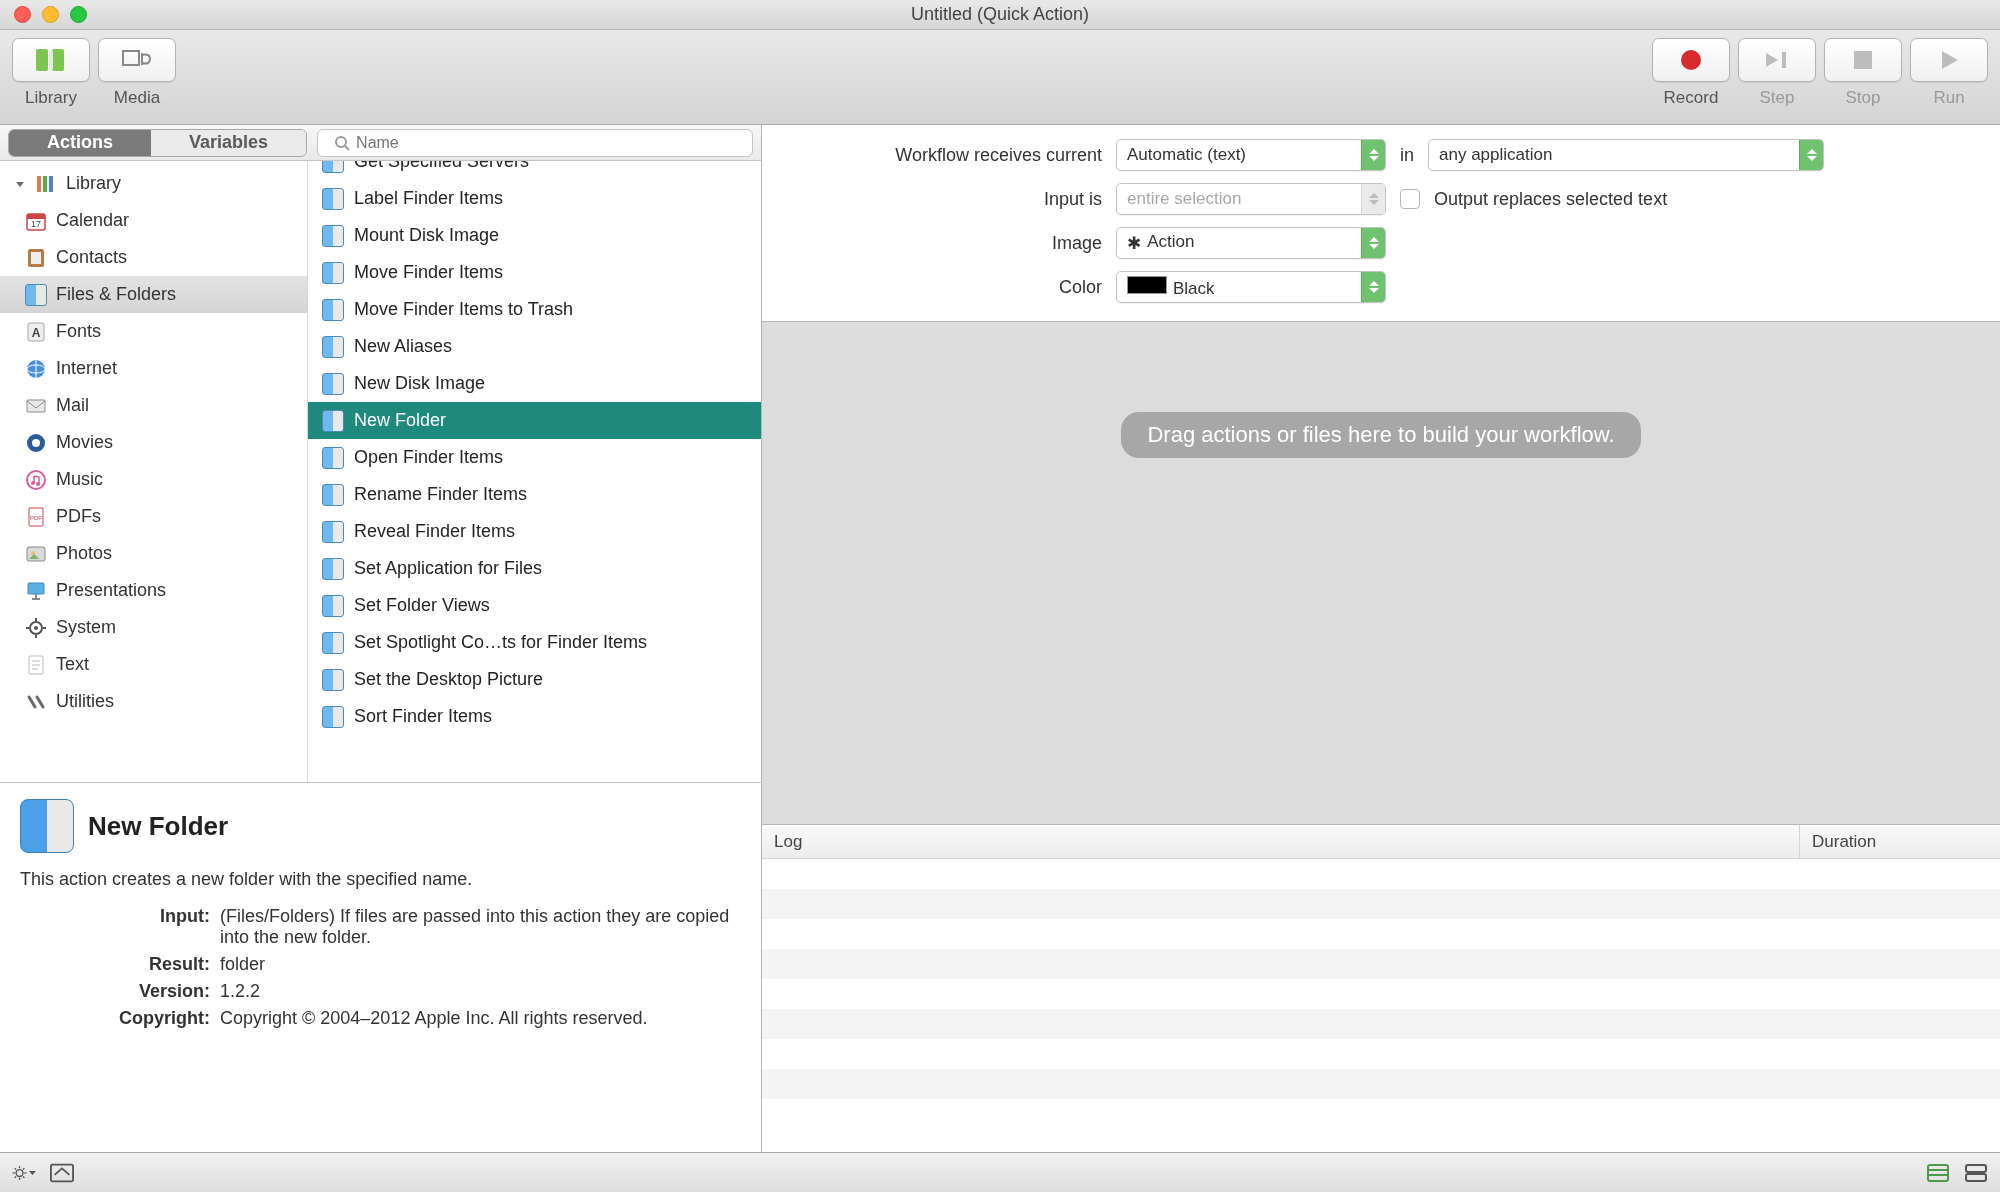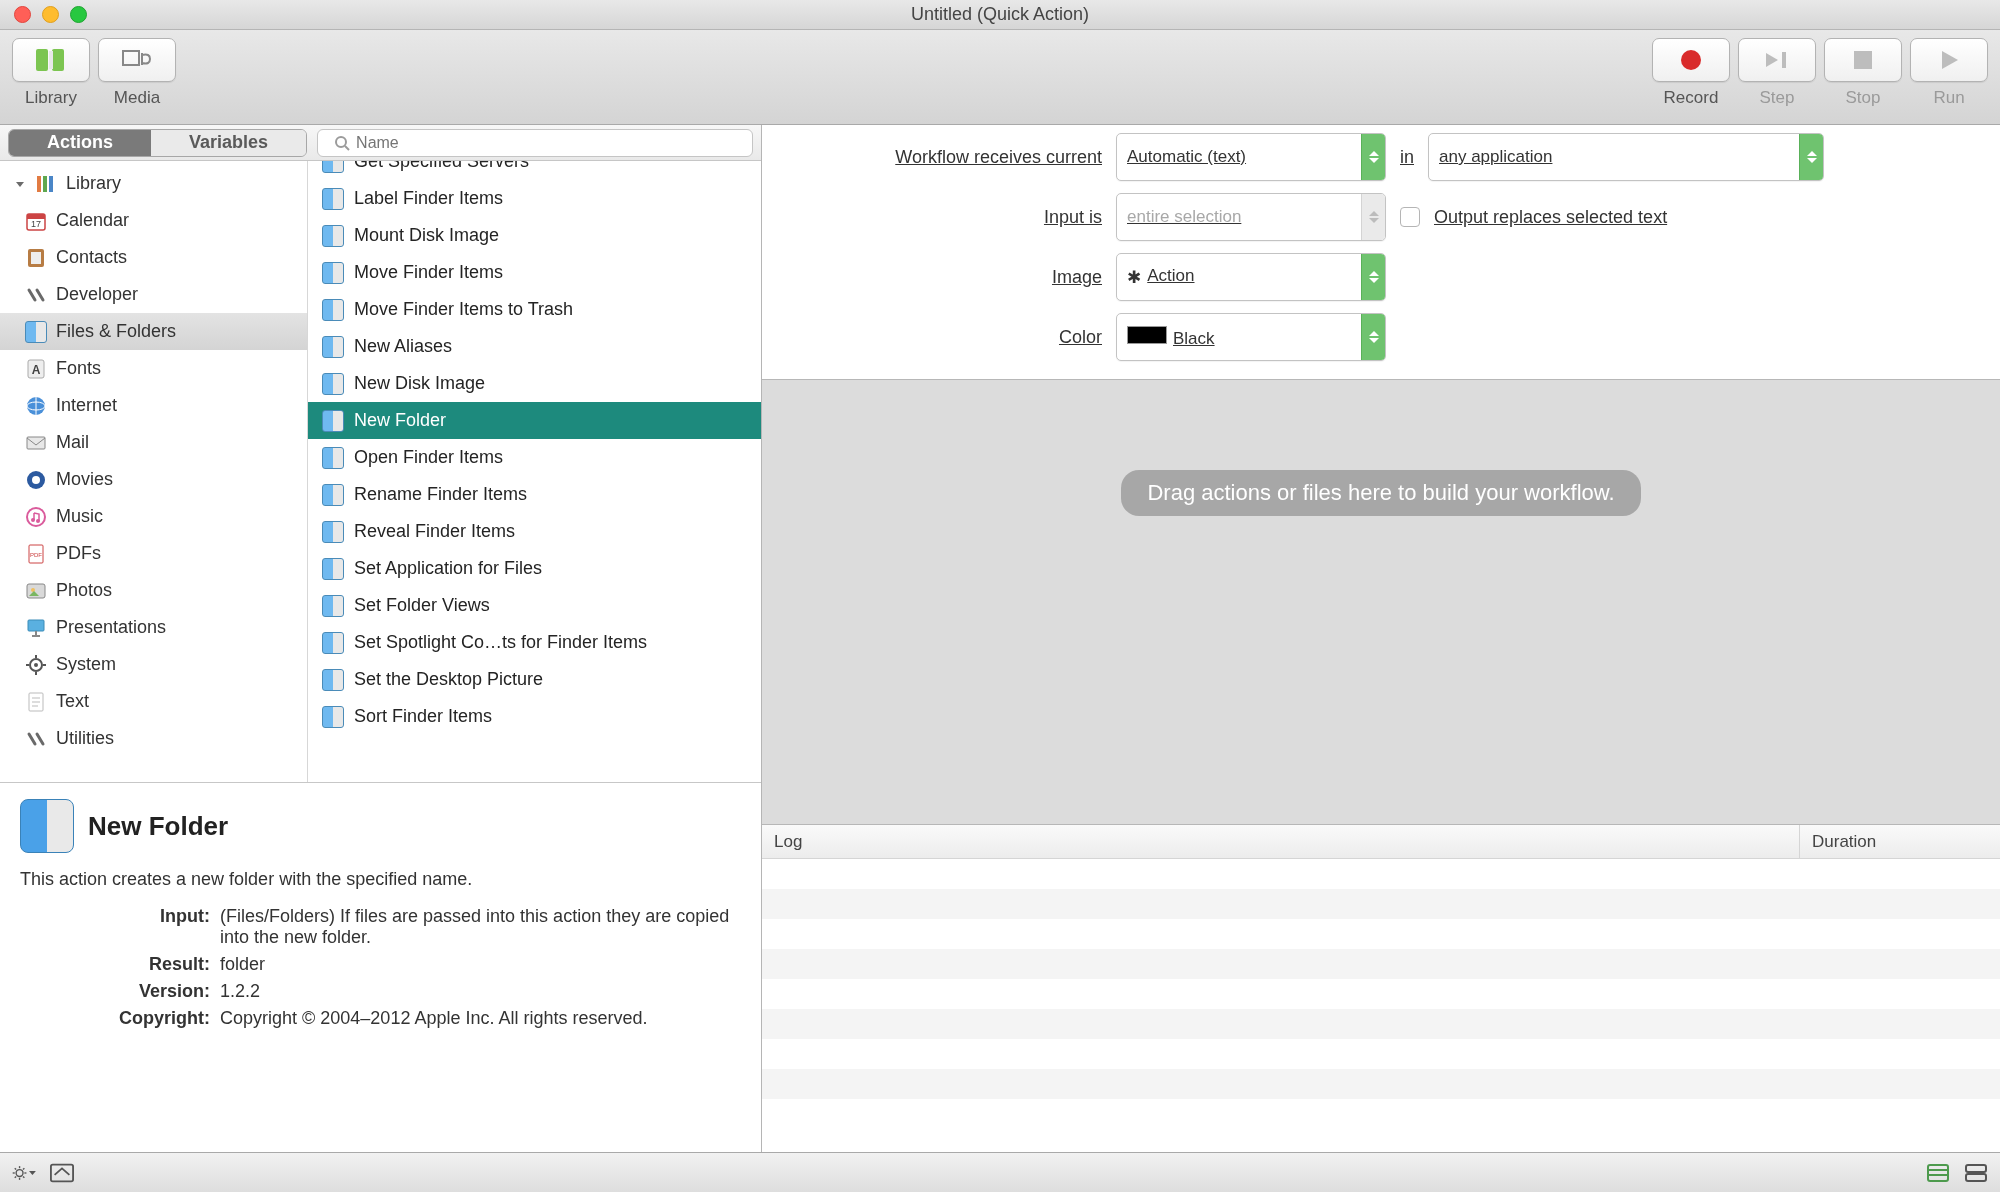--- a/index.html
+++ b/index.html
@@ -233,41 +233,40 @@
   .right-pane {
     flex:1;
     display:flex;
     flex-direction:column;
     background:#dcdcdc;
   }
 
   .config {
     background:#fff;
     border-bottom:1px solid #b7b7b7;
-    padding: 8px 40px 18px 40px;
-    text-decoration: underline;
+    padding: 14px 40px 18px 40px;
   }
   .config-row {
     display:flex;
     align-items:center;
     gap:14px;
     margin-bottom:12px;
     font-size:18px;
     color:#333;
   }
   .config-row label.rlab {
     text-align:right;
     width: 300px;
     flex-shrink:0;
     color:#333;
   }
   .select {
     display:inline-flex;
     align-items:center;
-    height:48px;
+    height:32px;
     border:1px solid #c3c3c3;
     border-radius:5px;
     background:#fff;
     padding:0 0 0 10px;
     font-size:17px;
     position:relative;
     box-shadow: 0 1px 1px rgba(0,0,0,0.05);
   }
   .select .stepper {
     width:24px;height:100%;
@@ -464,28 +463,20 @@
               <span>Calendar</span>
             </div>
             <div class="sidebar-row child">
               <span class="icon-box">
                 <svg width="22" height="22" viewBox="0 0 22 22">
                   <rect x="3" y="2" width="16" height="18" rx="2" fill="#b77c44"></rect>
                   <rect x="6" y="5" width="10" height="12" fill="#eee"></rect>
                 </svg>
               </span>
               <span>Contacts</span>
-            </div>
-            <div class="sidebar-row child">
-              <span class="icon-box">
-                <svg width="22" height="22" viewBox="0 0 22 22">
-                  <path d="M4 6 L10 16 M12 6 L18 16" stroke="#6a6a6a" stroke-width="3" stroke-linecap="round"></path>
-                </svg>
-              </span>
-              <span>Developer</span>
             </div>
             <div class="sidebar-row child selected">
               <span class="icon-box">
                 <div class="finder-icon"></div>
               </span>
               <span>Files &amp; Folders</span>
             </div>
             <div class="sidebar-row child">
               <span class="icon-box">
                 <svg width="22" height="22" viewBox="0 0 22 22">

